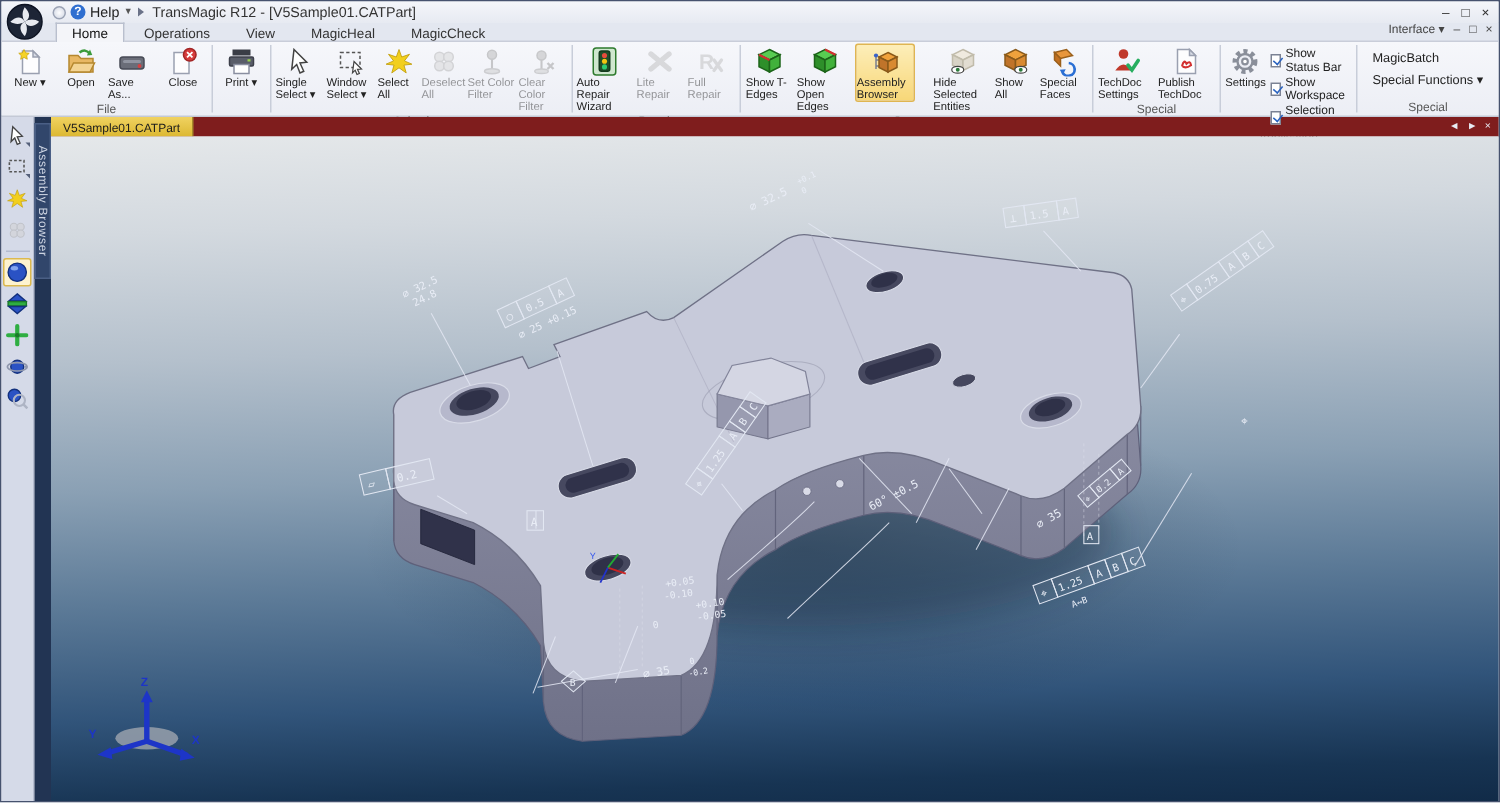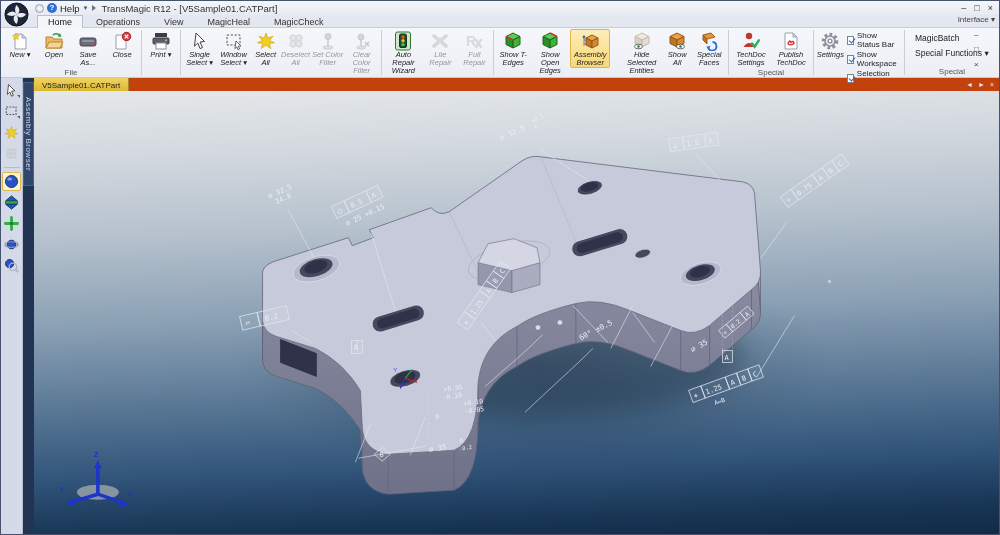--- a/index.html
+++ b/index.html
@@ -17,31 +17,31 @@
   .pinicon { width:0; height:0; border-left:4px solid #6a7288; border-top:3px solid transparent; border-bottom:3px solid transparent; }
   .wtitle { margin-left:6px; color:#333;text-align:right; }
   .wincontrols { margin-left:auto; display:flex; gap:8px; padding-right:6px; font-size:9px; color:#333; }
   .wincontrols span { cursor:default; }
 
   
   .tabrow { height:13px; background:#e3e7f0; display:flex; align-items:flex-start; font-size:9px; color:#333; border-bottom:1px solid #c9cdd9; position:relative; }
   .rtab { padding:1px 10px; margin-left:2px; border:1px solid transparent; border-bottom:none; }
   .rtab.active { background:#f4f5f9; border-color:#b9bfce; color:#111; }
   .rtab:first-child { margin-left:36px; }
-  .mdicluster { margin-left:auto; display:flex; align-items:center; gap:6px; font-size:8px; color:#444; padding-right:4px;flex-direction:column; }
+  .mdicluster { margin-left:auto; display:flex; align-items:center; gap:6px; font-size:8px; color:#444; padding-right:4px; }
 
   
   .ribbon { height:50px; background:linear-gradient(#f6f7fb,#eceef5); display:flex; align-items:stretch; border-bottom:1px solid #c4c9d6; }
   .rgroup { display:flex; flex-direction:column; padding:1px 2px 0; }
   .rbtns { display:flex; flex:1; align-items:flex-start; }
   .rglabel { font-size:8px; color:#555; text-align:center; height:10px; line-height:10px; }
   .rsep { width:1px; background:#c8cdd9; margin:2px 0; }
   .rbtn { display:flex; flex-direction:column; align-items:center; width:34px; padding-top:1px; border:1px solid transparent; border-radius:2px; }
   .rbtn .ric { height:20px; display:flex; align-items:center; justify-content:center; }
-  .rbtn .rlbl { font-size:7.5px; line-height:1.08; text-align:center; color:#222;font-style:italic; }
+  .rbtn .rlbl { font-size:7.5px; line-height:1.08; text-align:left; color:#222; }
   .rbtn.disabled { opacity:.45; filter:grayscale(1); }
   .rbtn.active { background:linear-gradient(#fdeeb9,#f7d778); border-color:#dfb552; }
   .w40{width:40px;} .w30{width:30px;} .w52{width:52px;padding-left:11px;}
   .appcol { display:flex; flex-direction:column; justify-content:flex-start; gap:1px; padding:2px 2px 0 2px; }
   .cbrow { display:flex; align-items:center; gap:3px; font-size:8px; color:#222; }
   .cbbox { width:9px; height:9px; border:1px solid #7b8294; background:#fff; position:relative; }
   .cbbox::after { content:""; position:absolute; left:1.5px; top:1px; width:5px; height:3px; border-left:1.6px solid #2a63c0; border-bottom:1.6px solid #2a63c0; transform:rotate(-50deg); }
   .speccol { display:flex; flex-direction:column; gap:5px; padding:4px 8px 0; font-size:8.5px; color:#222; }
 
   
@@ -50,21 +50,21 @@
   .ltbtn { width:19px; height:19px; display:flex; align-items:center; justify-content:center; border:1px solid transparent; border-radius:2px; position:relative; }
   .ltbtn.disabled { opacity:.5; filter:grayscale(1); }
   .ltbtn.active { background:#fdf3cf; border-color:#dcb94e; }
   .ltsep { width:16px; height:1px; background:#b4bbce; margin:2px 0; }
   .flyout { position:absolute; right:0px; bottom:1px; width:0; height:0; border-top:3px solid #55607a; border-left:3px solid transparent; }
   .abstrip { width:11px; background:#223453; position:relative; }
   .abtab { position:absolute; left:0; top:4px; width:11px; height:104px; background:#31466b; border:1px solid #4a5f85; display:flex; align-items:center; justify-content:center; }
   .abtab span { writing-mode:vertical-rl; font-size:8px; color:#cdd4e2; letter-spacing:.5px; }
 
   .viewport { flex:1; display:flex; flex-direction:column; min-width:0; }
-  .vtabbar { height:13px; background:#c2410c; display:flex; align-items:stretch; }
+  .vtabbar { height:13px; background:#7f1d1d; display:flex; align-items:stretch; }
   .vtab { background:linear-gradient(#f0d261,#dcb832); color:#1c1c1c; font-size:8px; padding:1px 8px 0; border-right:1px solid #a8882a; display:flex; align-items:center; }
   .vtabctl { margin-left:auto; display:flex; align-items:center; gap:5px; color:#e8ecf4; font-size:7px; padding-right:5px; }
   .canvas { flex:1; position:relative;
     background:
       radial-gradient(ellipse 420px 160px at 52% 62%, rgba(10,25,45,.30), rgba(10,25,45,0) 70%),
       linear-gradient(178deg,#e5e8ea 0%, #d3d9df 14%, #b4c0cc 32%, #8aa0b4 50%, #5c7a97 66%, #31547a 82%, #173453 94%, #112b48 100%);
   }
   .canvas svg { position:absolute; inset:0; }
 
   .annframe rect { fill:rgba(255,255,255,.05); stroke:#e2e7f2; stroke-width:.7; }

